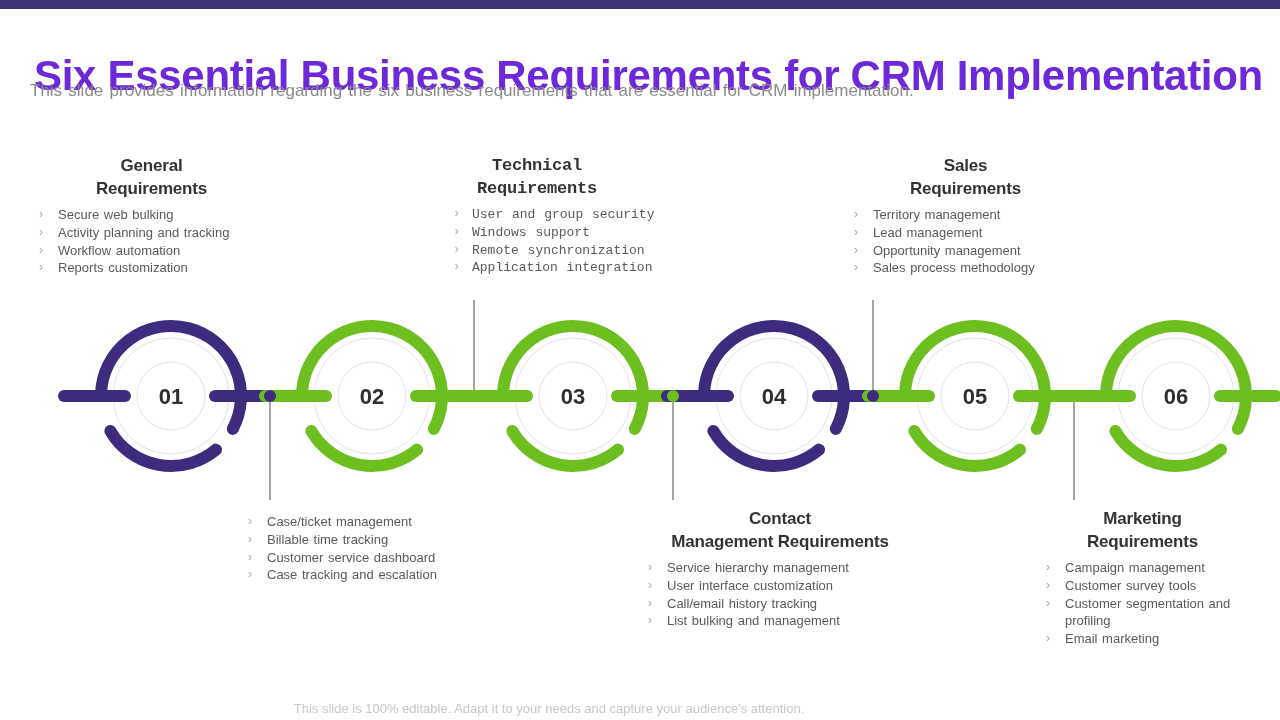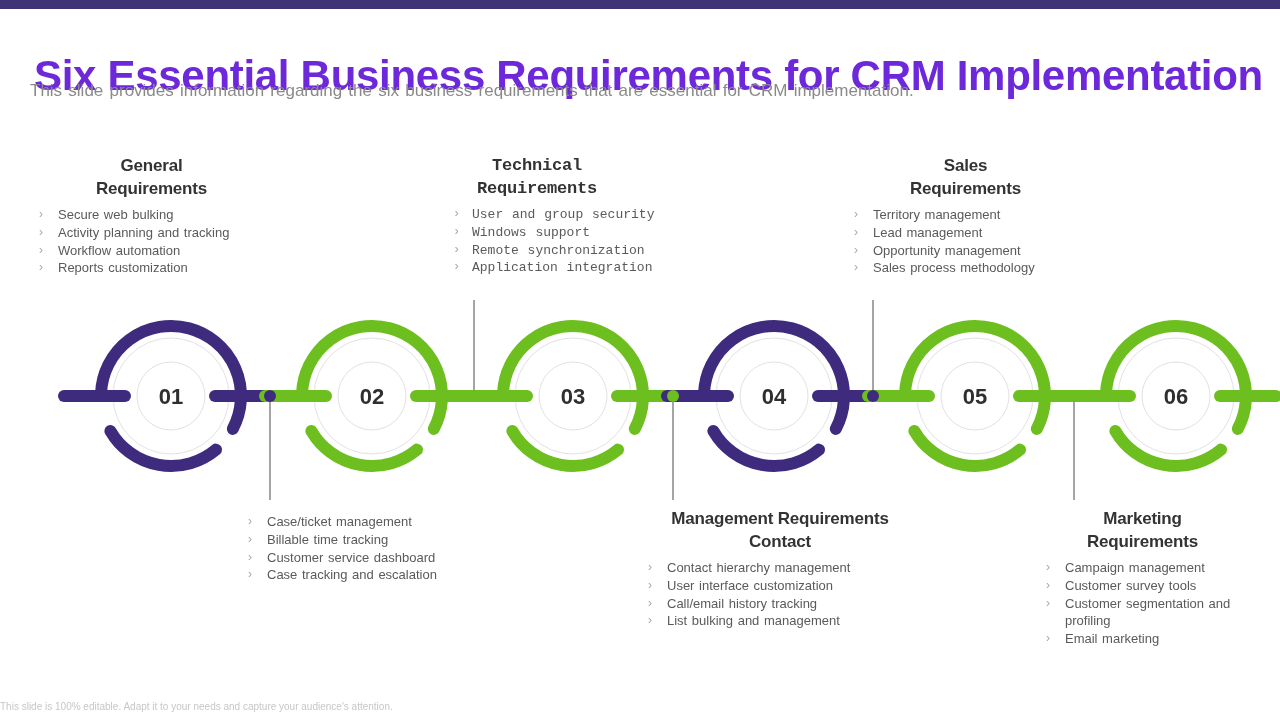--- a/index.html
+++ b/index.html
@@ -43,21 +43,22 @@
     color: #8A8A8A;
     white-space: nowrap;
     word-spacing: 1.5px;
   }
 
   #footer-note {
     position: absolute;
     left: 0;
     top: 701px;
     width: 1098px;
-    font-size: 10px;
+    text-align: center;
+    font-size: 13px;
     color: #C7C7C7;
   }
 
   
   .block {
     position: absolute;
   }
   .block-heading {
     text-align: center;
     font-size: 17px;
@@ -183,25 +184,25 @@
   <ul class="bullets">
     <li><span class="chev">›</span><span>Case/ticket management</span></li>
     <li><span class="chev">›</span><span>Billable time tracking</span></li>
     <li><span class="chev">›</span><span>Customer service dashboard</span></li>
     <li><span class="chev">›</span><span>Case tracking and escalation</span></li>
   </ul>
 </div>
 
 <div class="block" id="block-contact">
   <div class="block-heading">
+    <div>Contact</div>
     <div>Management Requirements</div>
-    <div>Contact</div>
-  </div>
-  <ul class="bullets">
-    <li><span class="chev">›</span><span>Contact hierarchy management</span></li>
+  </div>
+  <ul class="bullets">
+    <li><span class="chev">›</span><span>Service hierarchy management</span></li>
     <li><span class="chev">›</span><span>User interface customization</span></li>
     <li><span class="chev">›</span><span>Call/email history tracking</span></li>
     <li><span class="chev">›</span><span>List bulking and management</span></li>
   </ul>
 </div>
 
 <div class="block" id="block-marketing">
   <div class="block-heading">
     <div>Marketing</div>
     <div>Requirements</div>

